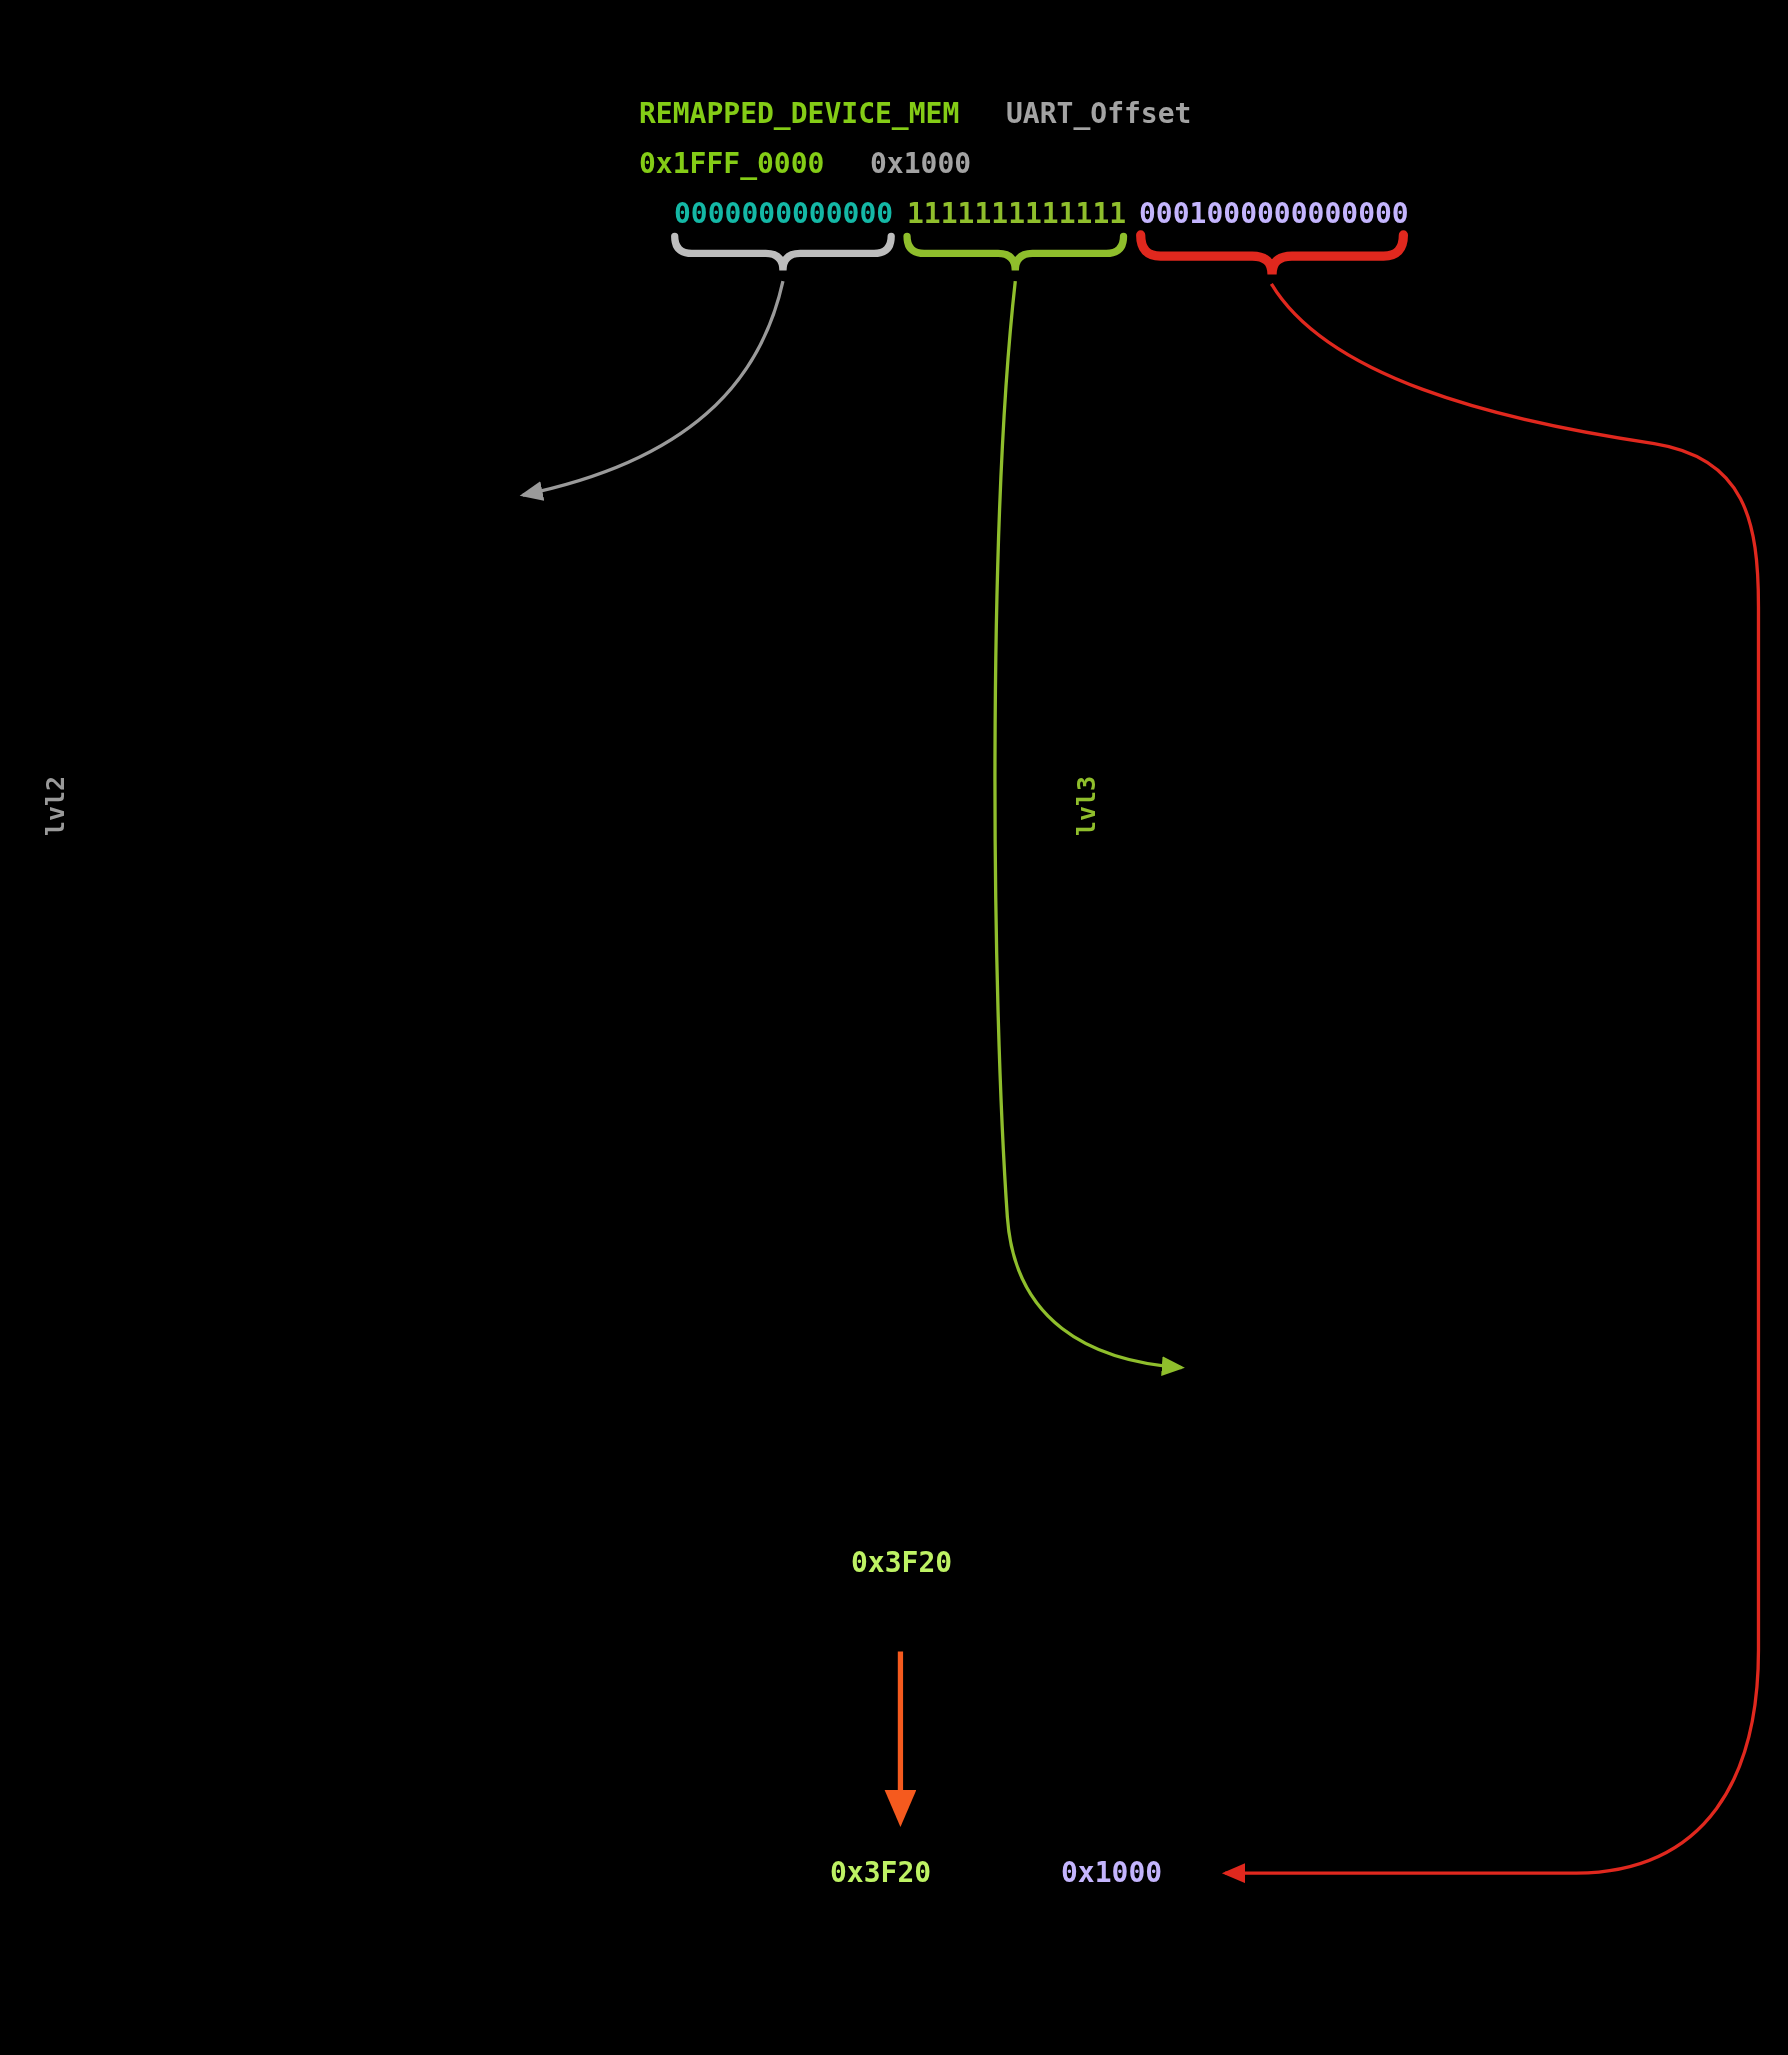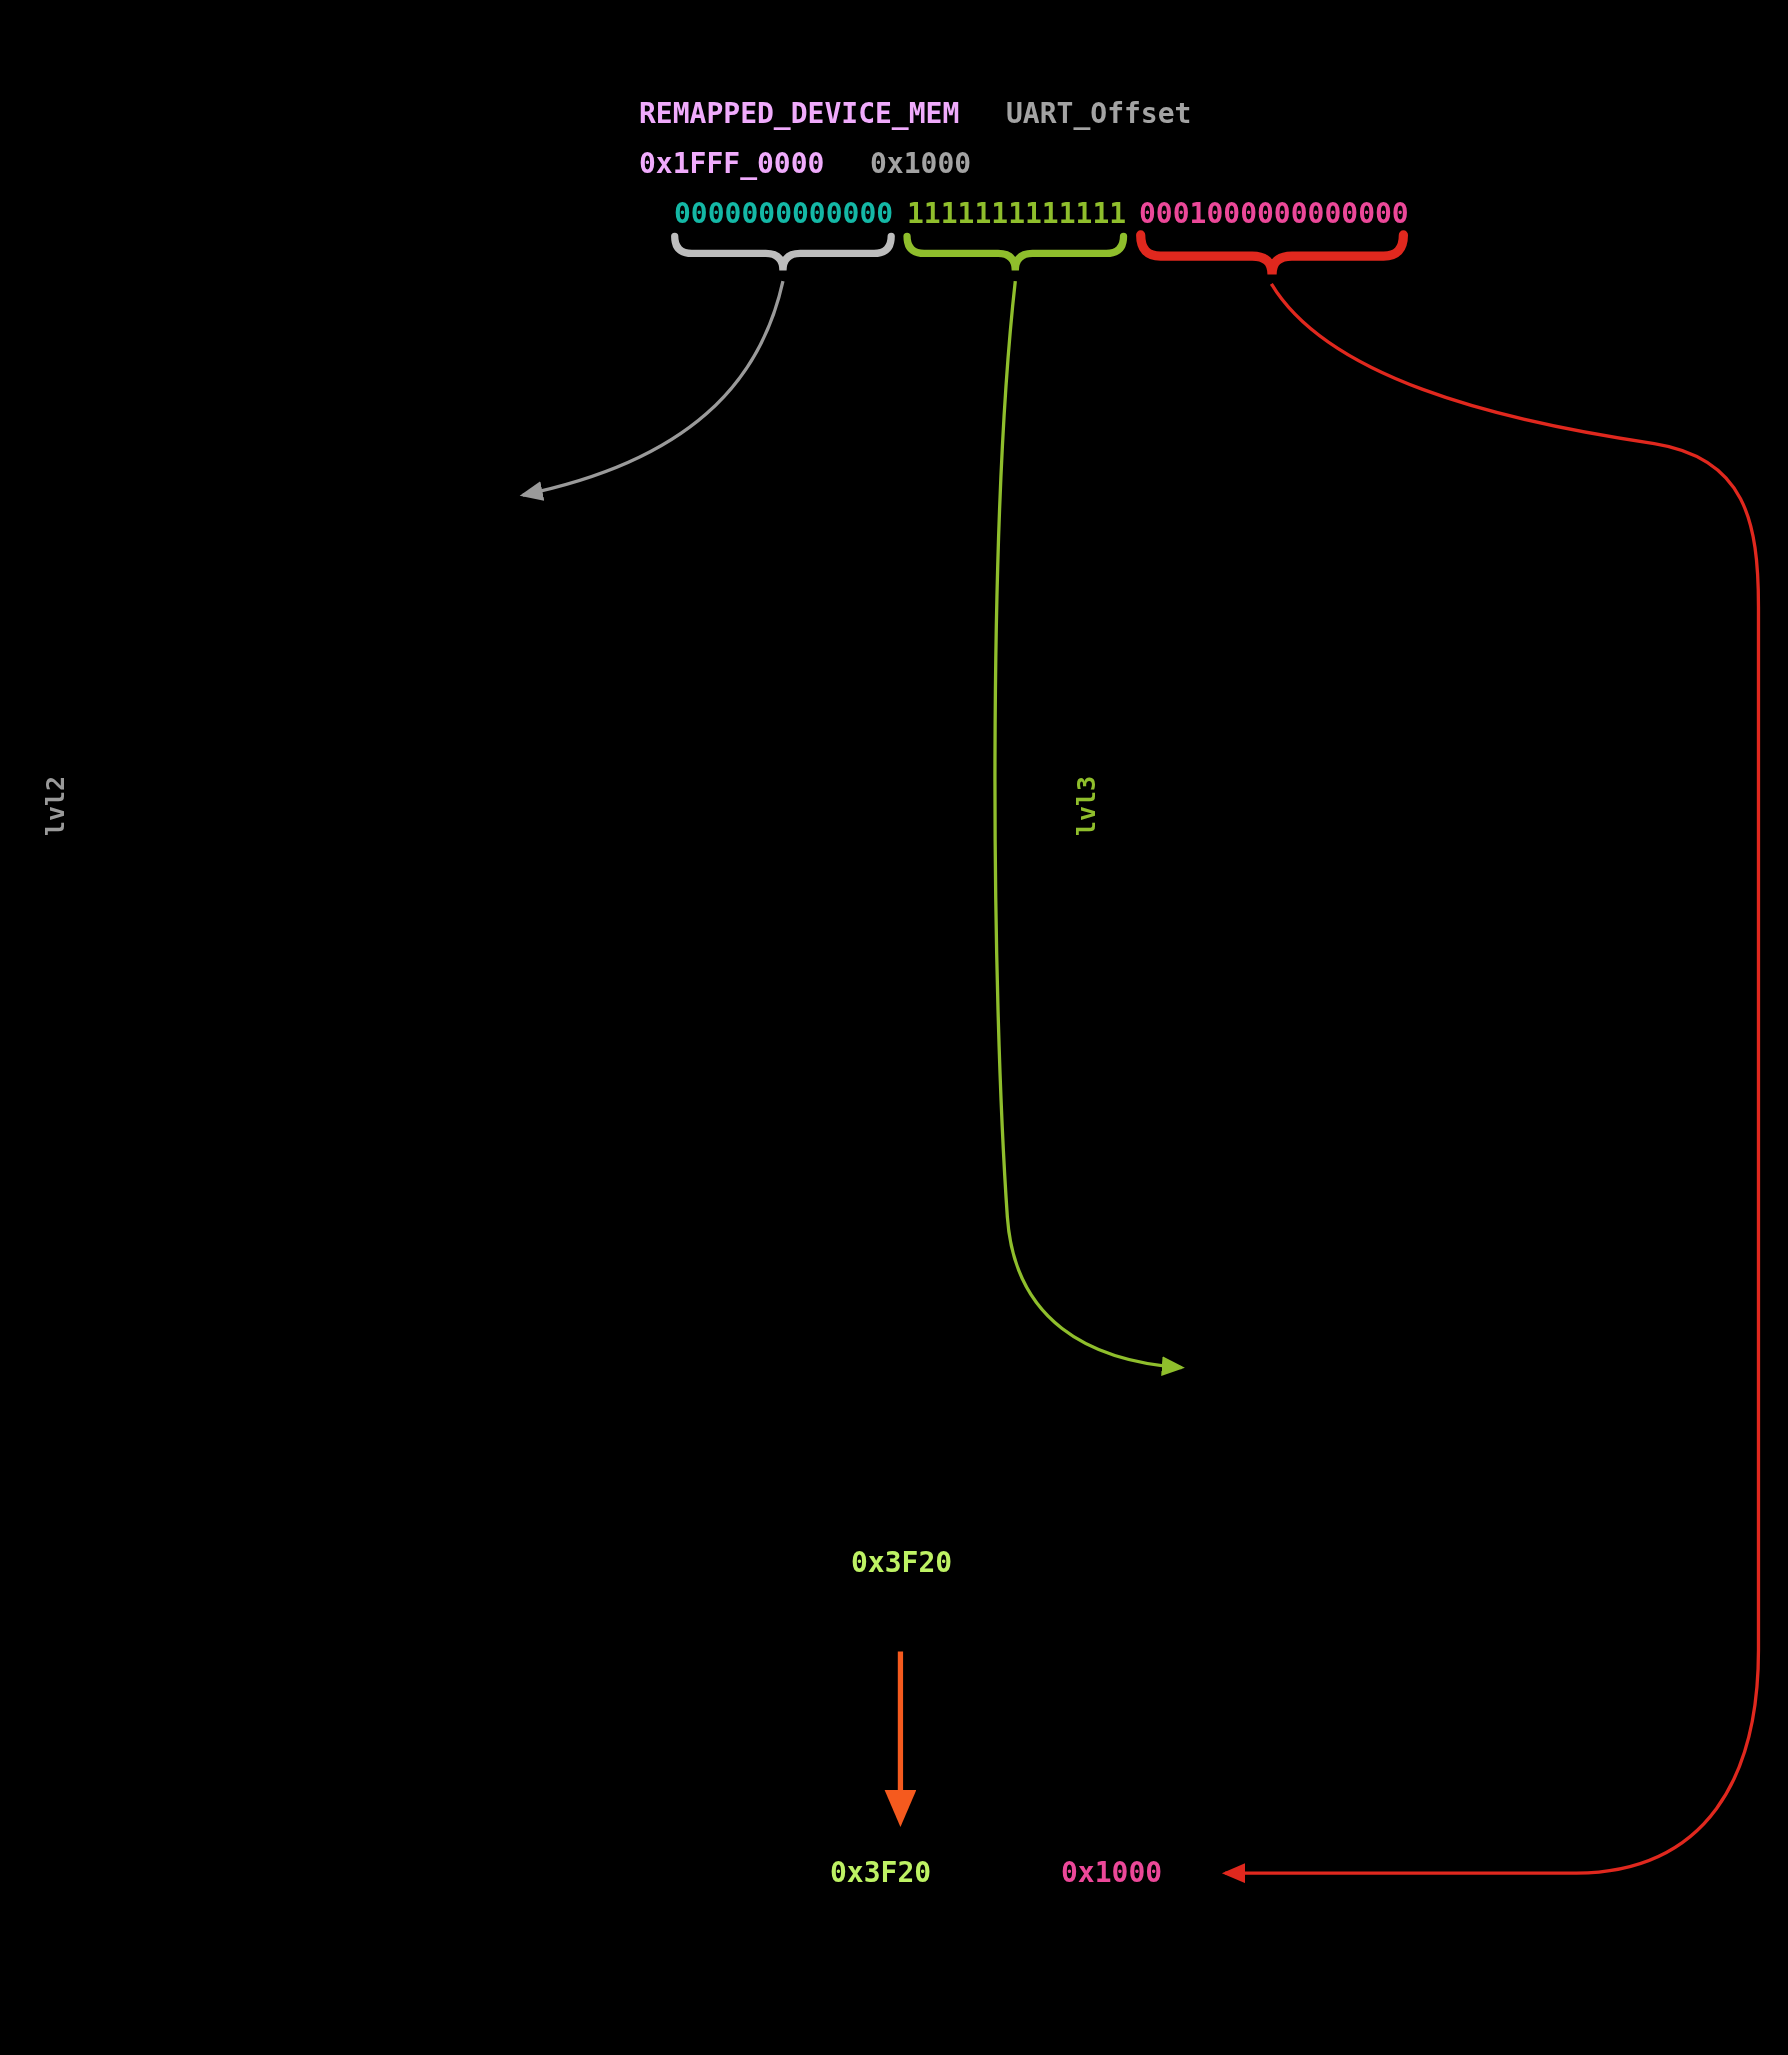--- a/index.html
+++ b/index.html
@@ -21,25 +21,25 @@
     width: 1789px; height: 2056px;
   }
   .t {
     position: absolute;
     white-space: pre;
     font-size: 28px;
     font-weight: bold;
     line-height: 1.1;
   }
   .small { font-size: 23px; }
-  .blue   { color: #f0abfc; }
+  .blue   { color: #84cc16; }
   .amber  { color: #a3a3a3; }
   .orange { color: #bef264; }
   .green  { color: #8fbe2c; }
-  .red    { color: #ec4899; }
+  .red    { color: #c4b5fd; }
   .gray   { color: #9a9a9a; font-weight: normal; }
   .lgray  { color: #14b8a6; }
   .note-red   { line-height: 38px; }
   .note-gray  { line-height: 32px; }
   .note-green { line-height: 31px; }
   .vlabel {
     position: absolute;
     font-size: 25px;
     font-weight: bold;
     transform: translate(-50%, -50%) rotate(-90deg);

